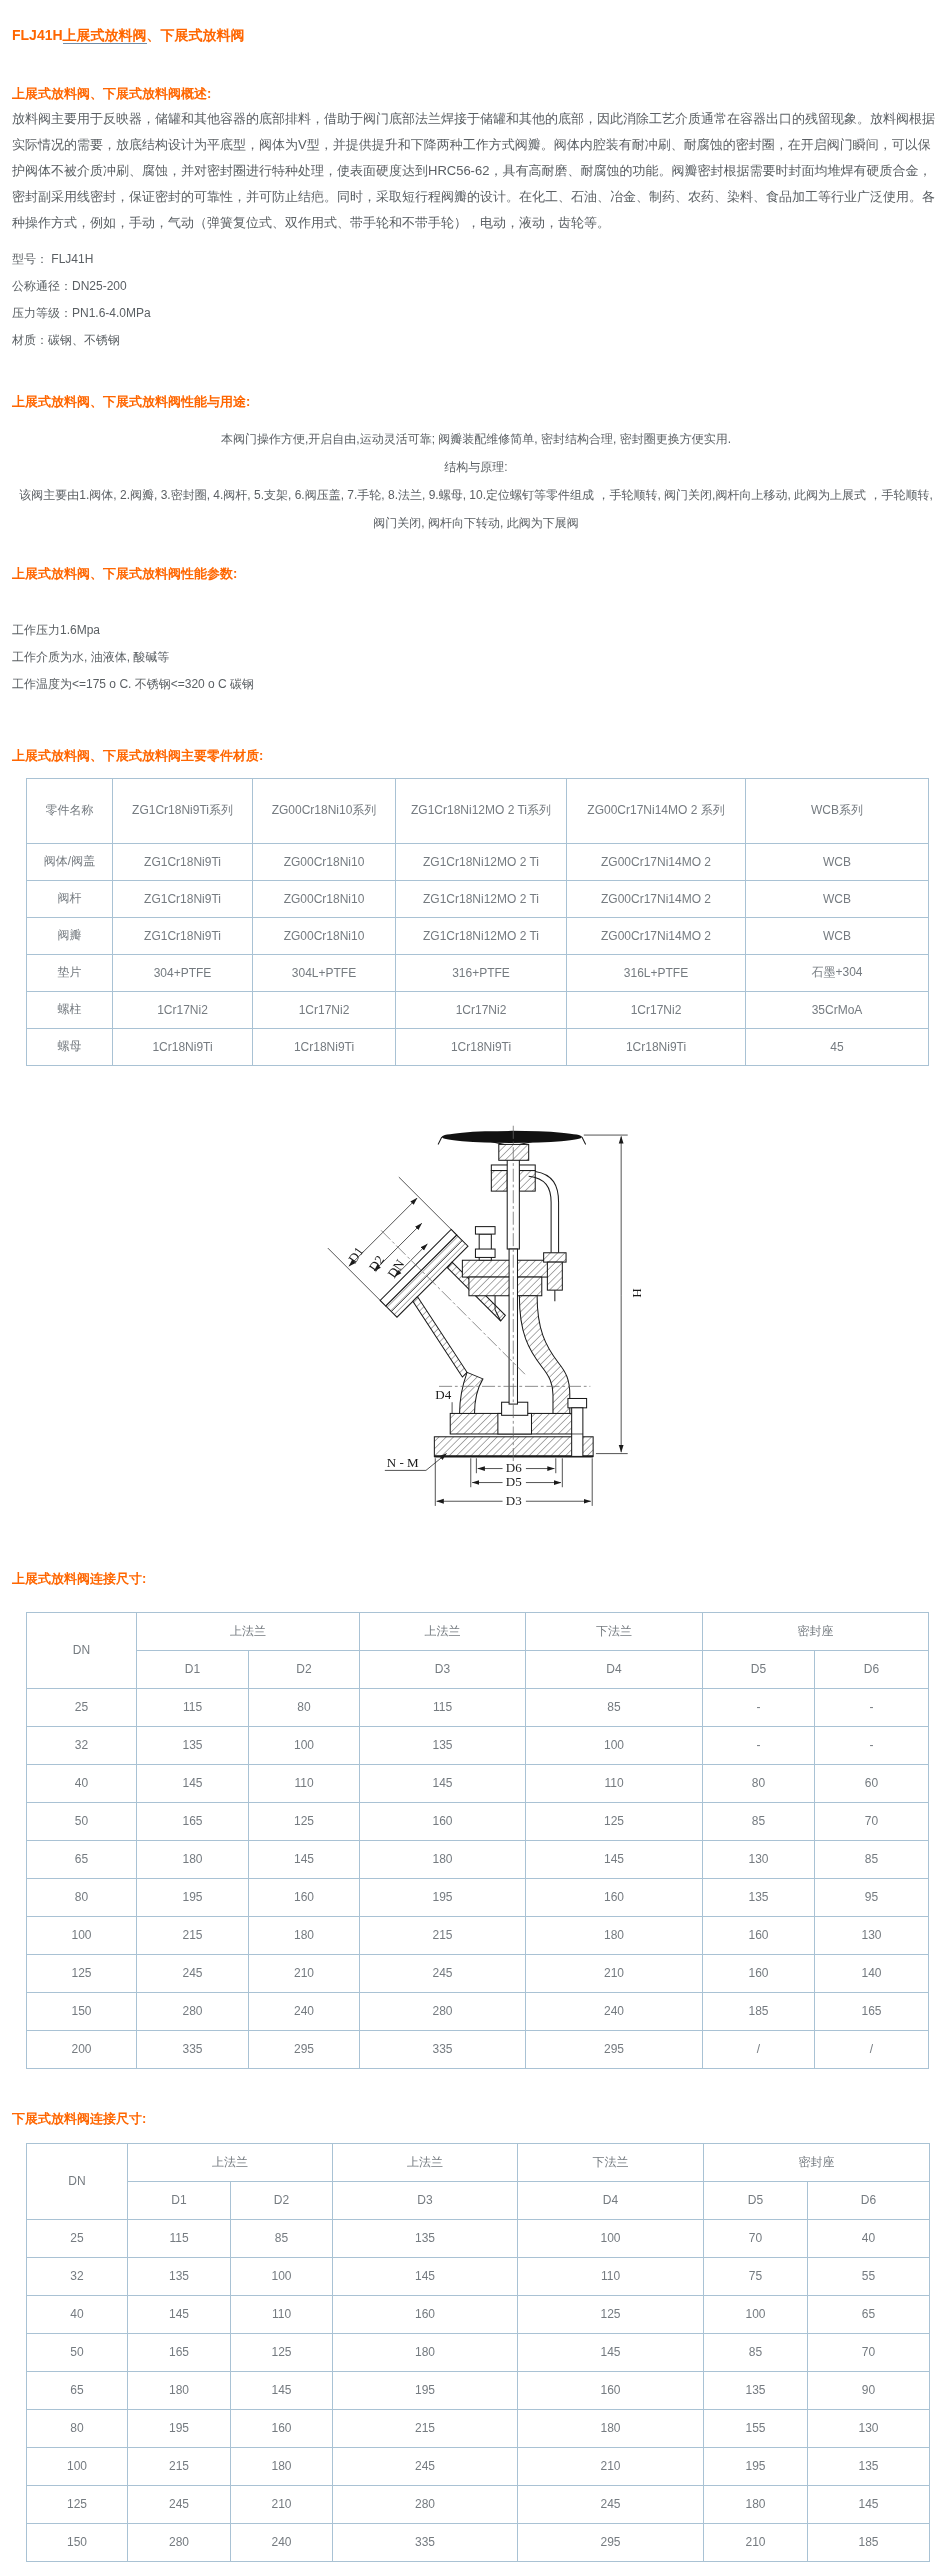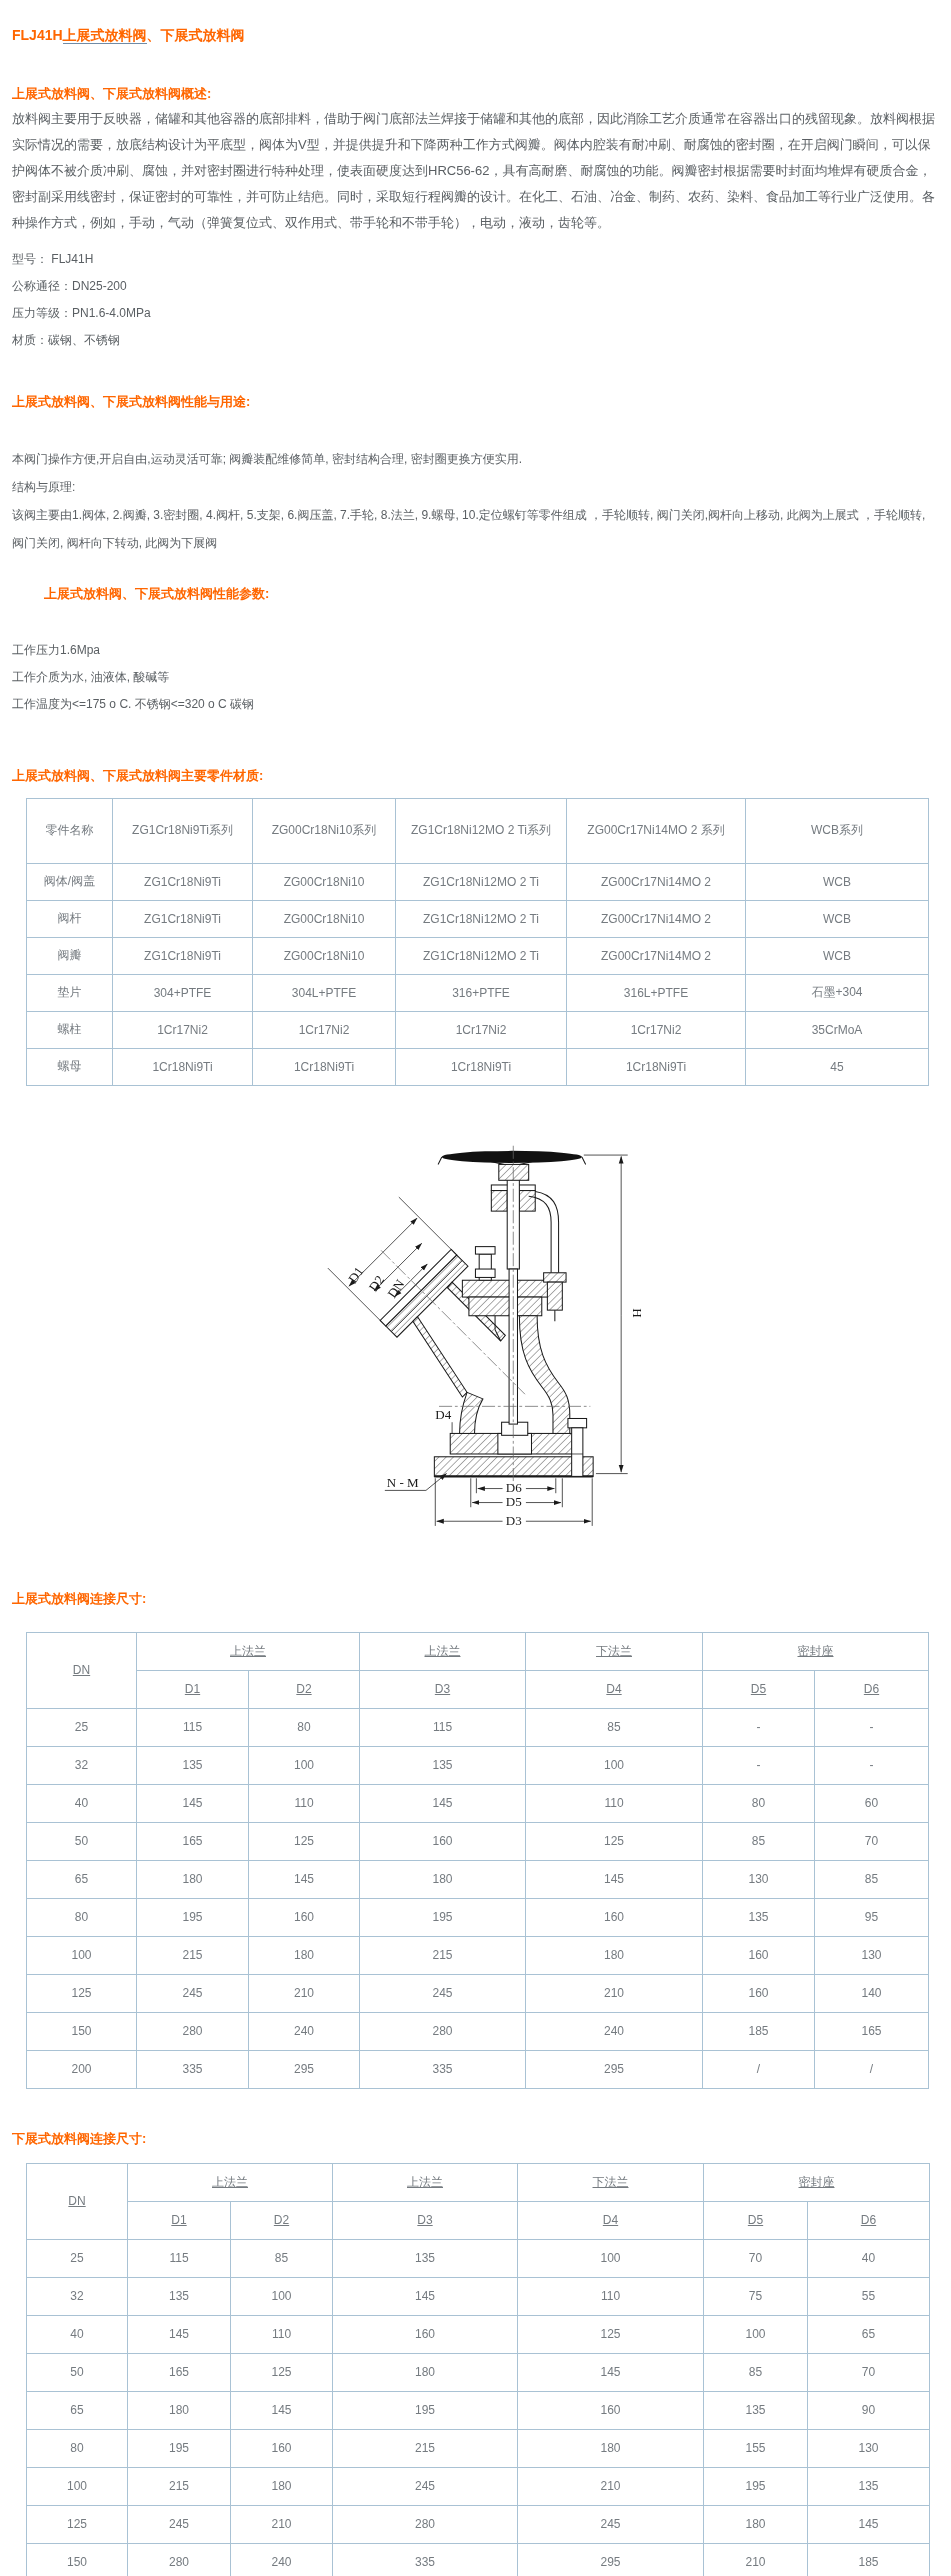--- a/index.html
+++ b/index.html
@@ -25,33 +25,33 @@
     cursor: pointer;
   }
   .sec-heading {
     font-size: 13px;
     font-weight: bold;
     color: #ff6600;
     line-height: 18px;
   }
   #h-overview { margin-top: 40px; }
   #h-perf     { margin-top: 39px; }
-  #h-param    { margin-top: 28px; margin-left: 32px; }
+  #h-param    { margin-top: 28px; }
   #h-mat      { margin-top: 49px; }
   #h-up       { margin-top: 37px; }
   #h-low      { margin-top: 41px; }
   .para {
     margin-top: 3.7px;
     font-size: 13px;
     line-height: 26px;
     color: #5a5f63;
   }
   .meta { margin-top: 9.3px; }
   .meta p { margin: 0; font-size: 12px; line-height: 27px; }
-  .plines { margin-top: 34px; }
+  .plines { margin-top: 14px; text-align: center; }
   .plines p { margin: 0; font-size: 12px; line-height: 28px; }
   .plines2 { margin-top: 34px; }
   .plines2 p { margin: 0; font-size: 12px; line-height: 27px; }
   table.spec {
     border-collapse: collapse;
     margin-left: 14px;
     margin-top: 13px;
     width: 903px;
     table-layout: fixed;
   }
@@ -61,21 +61,21 @@
     font-weight: normal;
     color: #757b80;
     text-align: center;
     vertical-align: middle;
     padding: 1.9px 5.6px;
     word-wrap: break-word;
   }
   table.mat td { height: 37px; text-align: center; }
   table.mat thead th { height: 65px; }
   table.dims td { height: 38px; }
-  table.dims thead tr th { height: 38px; text-decoration: underline; }
+  table.dims thead tr th { height: 38px; }
   table.dims { margin-top: 24px; }
   #table-low { margin-top: 15px; }
   .drawing {
     margin-top: 56px;
     margin-left: 298px;
     width: 372px;
     height: 411px;
   }
   .drawing svg .thin { stroke-width: 0.8; }
   .drawing svg .cl { stroke: #666; stroke-width: 0.8; stroke-dasharray: 14 3 3 3; }

